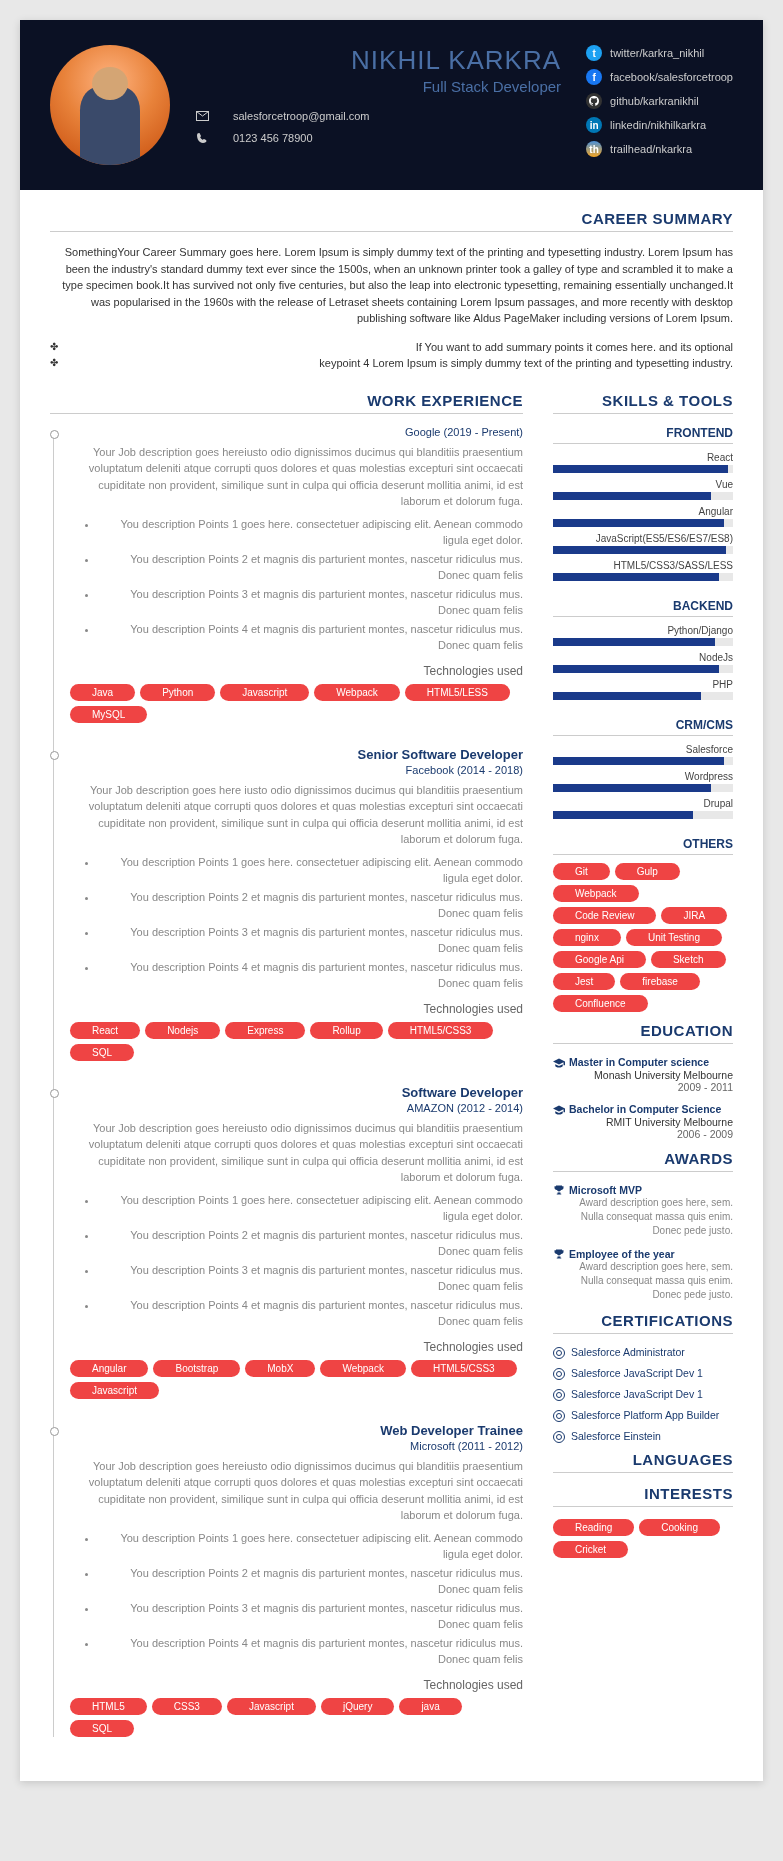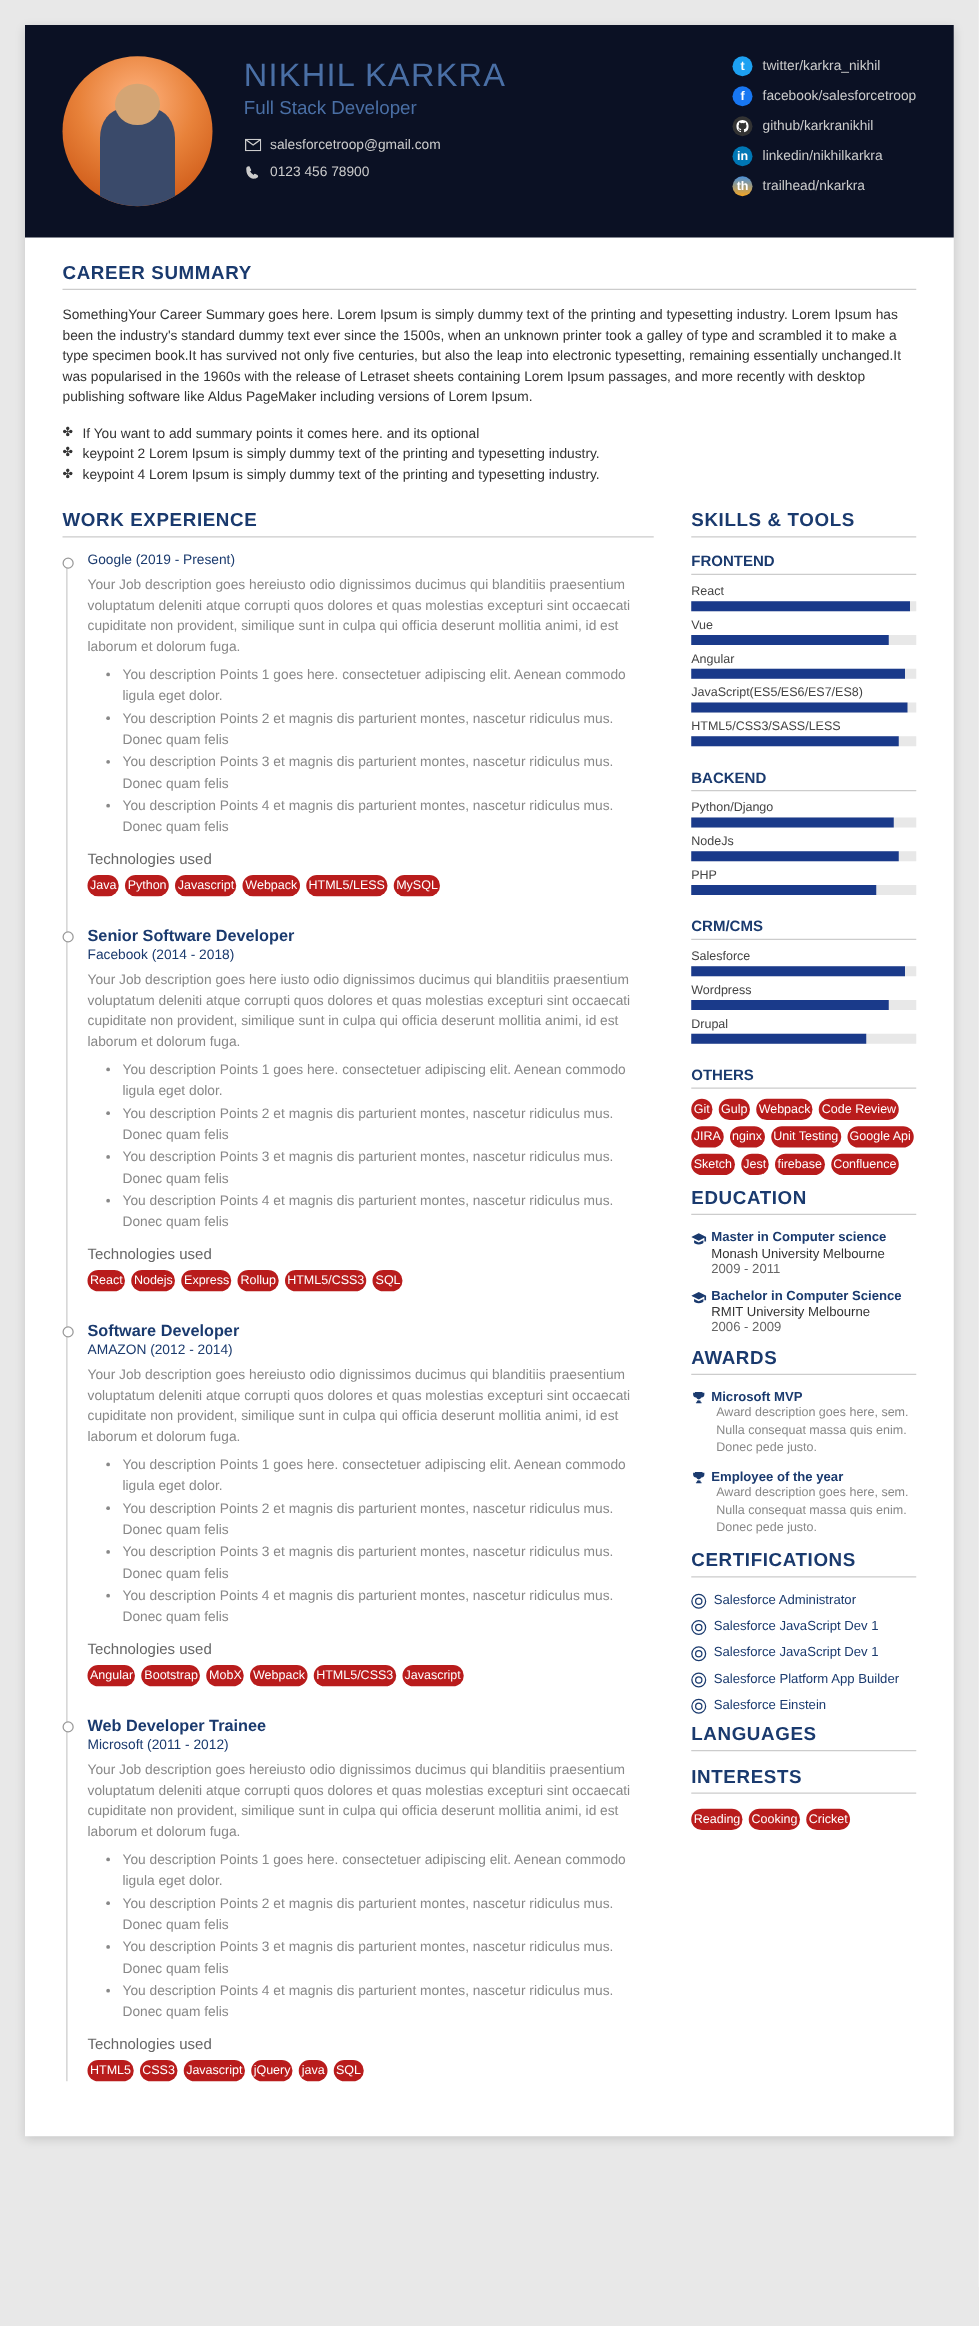--- a/index.html
+++ b/index.html
@@ -1,25 +1,25 @@
 <!DOCTYPE html>
 <html><head>
 <meta charset="utf-8">
 <style>
 * { margin: 0; padding: 0; box-sizing: border-box; }
 body { font-family: -apple-system, BlinkMacSystemFont, "Segoe UI", Arial, sans-serif; background: #e8e8e8; padding: 20px; font-size: 12px; color: #333; }
-.resume { max-width: 743px; margin: 0 auto; background: #fff; box-shadow: 0 2px 8px rgba(0,0,0,0.15); }
+.resume { max-width: 743px; margin: 0 auto; background: #fff; box-shadow: 0 2px 8px rgba(0,0,0,0.15); text-align: right; }
 .header { background: #0b1124; padding: 25px 30px; display: flex; align-items: flex-start; gap: 25px; }
 .avatar { width: 120px; height: 120px; border-radius: 50%; background: radial-gradient(circle at 50% 30%, #ffb380 0%, #e8823a 45%, #c44a0a 100%); flex-shrink: 0; position: relative; overflow: hidden; }
 .avatar::after { content: ""; position: absolute; left: 25%; top: 35%; width: 50%; height: 65%; background: #3a4a6a; border-radius: 30% 30% 10% 10%; }
 .avatar::before { content: ""; position: absolute; left: 35%; top: 18%; width: 30%; height: 28%; background: #d4a574; border-radius: 50%; z-index: 2; }
 .header-main { flex: 1; }
 .name { color: #4a6fa5; font-size: 26px; font-weight: 400; letter-spacing: 1px; margin-bottom: 2px; }
 .title { color: #4a6fa5; font-size: 15px; margin-bottom: 14px; }
-.contact-row { color: #ccc; font-size: 11px; margin-bottom: 8px; display: flex; align-items: center; gap: 7px; }
+.contact-row { color: #ccc; font-size: 11px; margin-bottom: 8px; display: flex; align-items: center; gap: 24px; }
 .contact-icon { width: 14px; height: 14px; display: inline-flex; align-items: center; justify-content: center; }
 .socials { display: flex; flex-direction: column; gap: 8px; }
 .social-row { display: flex; align-items: center; gap: 8px; color: #ccc; font-size: 11px; }
 .social-icon { width: 16px; height: 16px; border-radius: 50%; display: inline-flex; align-items: center; justify-content: center; font-size: 10px; font-weight: bold; color: #fff; }
 .icon-twitter { background: #1da1f2; }
 .icon-facebook { background: #1877f2; }
 .icon-github { background: #333; }
 .icon-linkedin { background: #0077b5; }
 .icon-trailhead { background: linear-gradient(#4a90d9, #f5a623); }
 .content { padding: 20px 30px; }
@@ -37,21 +37,21 @@
 .job { position: relative; margin-bottom: 24px; }
 .job::before { content: ""; position: absolute; left: -20px; top: 4px; width: 7px; height: 7px; background: #fff; border: 1px solid #999; border-radius: 50%; }
 .job-title { color: #1a3a6e; font-size: 13px; font-weight: 600; margin-bottom: 2px; }
 .job-company { color: #1a3a6e; font-size: 11px; margin-bottom: 6px; }
 .job-desc { color: #888; font-size: 11px; line-height: 1.5; margin-bottom: 6px; }
 .job-points { list-style: disc; padding-left: 28px; color: #888; }
 .job-points li { font-size: 11px; line-height: 1.5; margin-bottom: 2px; }
 .tech-label { color: #666; font-size: 12px; margin-top: 10px; margin-bottom: 6px; }
 .badges { display: flex; flex-wrap: wrap; gap: 5px; }
 .badges.mb { margin-bottom: 10px; }
-.badge { background: #b91c1c; color: #fff; font-size: 10px; padding: 3px 2px; border-radius: 10px; }
+.badge { background: #ef4444; color: #fff; font-size: 10px; padding: 3px 22px; border-radius: 10px; }
 .side-section { margin-bottom: 18px; }
 .side-subtitle { color: #1a3a6e; font-size: 12px; font-weight: 600; margin-bottom: 3px; }
 .side-divider-sm { border: none; border-top: 1px solid #ccc; margin-bottom: 8px; }
 .skill-row { margin-bottom: 6px; }
 .skill-name { font-size: 10px; color: #444; margin-bottom: 2px; }
 .skill-bar { height: 8px; background: #e8e8e8; position: relative; }
 .skill-fill { height: 100%; background: #1a3a8a; }
 .edu-item { margin-bottom: 10px; font-size: 10.5px; }
 .edu-degree { color: #1a3a6e; font-weight: 600; display: flex; align-items: flex-start; gap: 4px; }
 .edu-icon { flex-shrink: 0; margin-top: 1px; }
@@ -121,21 +121,20 @@
         </div>
       </div>
   </div>
 
   <div class="content">
     <div class="section-title">CAREER SUMMARY</div>
     <hr class="section-divider">
     <p class="summary-text">SomethingYour Career Summary goes here. Lorem Ipsum is simply dummy text of the printing and typesetting industry. Lorem Ipsum has been the industry's standard dummy text ever since the 1500s, when an unknown printer took a galley of type and scrambled it to make a type specimen book.It has survived not only five centuries, but also the leap into electronic typesetting, remaining essentially unchanged.It was popularised in the 1960s with the release of Letraset sheets containing Lorem Ipsum passages, and more recently with desktop publishing software like Aldus PageMaker including versions of Lorem Ipsum.</p>
     <ul class="summary-points" id="summary-points">
         <li>If You want to add summary points it comes here. and its optional</li>
-        <li>keypoint 2 Lorem Ipsum is simply dummy text of the printing and typesetting industry.</li>
         <li>keypoint 4 Lorem Ipsum is simply dummy text of the printing and typesetting industry.</li>
       </ul>
 
     <div class="columns">
       <div class="main-col">
         <div class="section-title">WORK EXPERIENCE</div>
         <hr class="section-divider">
         <div class="timeline" id="timeline">
             <div class="job">
     <div class="job-company">Google (2019 - Present)</div>

